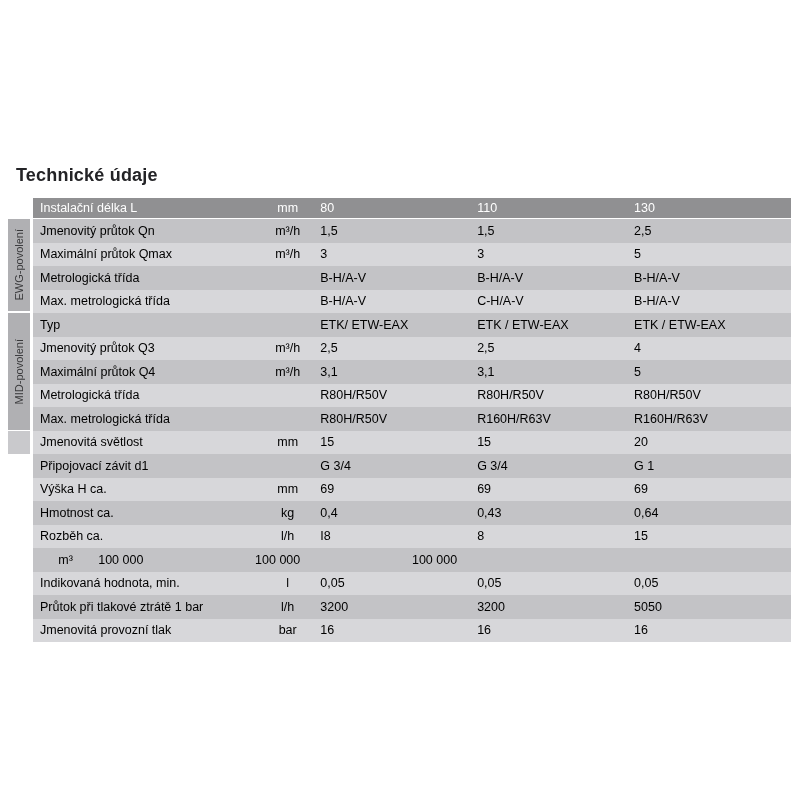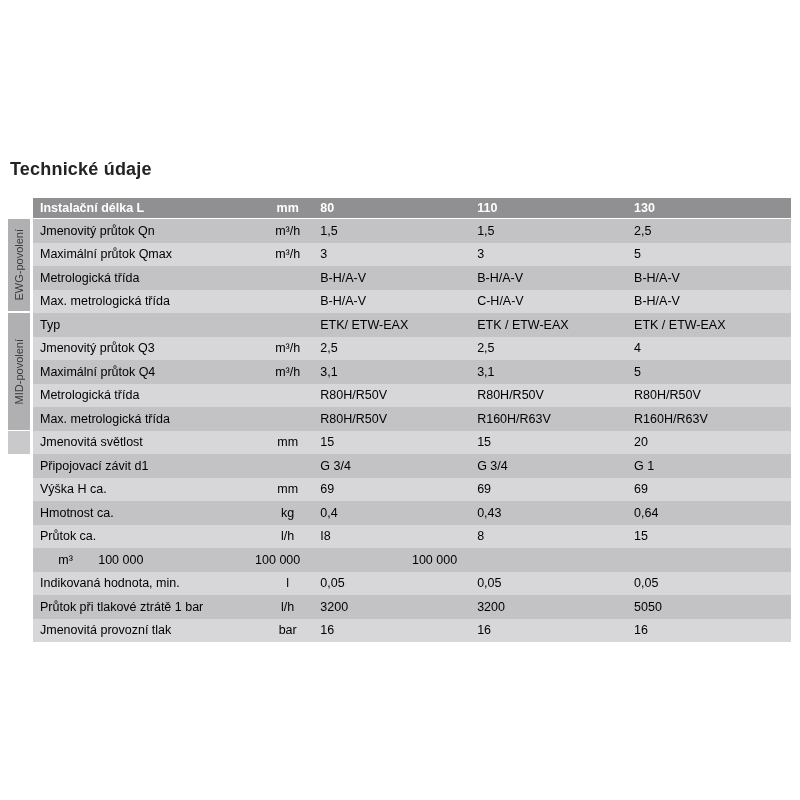--- a/index.html
+++ b/index.html
@@ -1,30 +1,30 @@
 <!DOCTYPE html>
 <html><head>
 <meta charset="utf-8">
 <style>
   html,body{margin:0;padding:0;background:#ffffff;}
   .page{
     position:relative;width:800px;height:800px;background:#ffffff;overflow:hidden;
     font-family:"Liberation Sans", sans-serif;
   }
   .page-title{
-    position:absolute;left:8px;top:157px;margin:2px;
+    position:absolute;left:8px;top:157px;margin:8px;
     font-size:18px;font-weight:bold;color:#232326;letter-spacing:0.2px;
   }
   .datatable{
     position:absolute;left:8px;top:198px;width:783px;
   }
   .header-row{
     margin-left:25px;height:21px;background:#909092;
     border-bottom:1px solid #ffffff;box-sizing:border-box;
-    display:flex;align-items:center;color:#ffffff;font-weight:bold;font-size:12.5px;
+    display:flex;align-items:center;color:#ffffff;font-weight:normal;font-size:12.5px;
   }
   .tbody{display:flex;}
   .side-col{width:22px;margin-right:3px;display:flex;flex-direction:column;}
   .side-block{
     background:#b0b0b3;box-sizing:border-box;
     display:flex;align-items:center;justify-content:center;
   }
   .side-ewg{height:94px;border-bottom:2px solid #ffffff;}
   .side-mid{height:117.5px;border-bottom:1px solid #ffffff;}
   .side-empty{height:23.5px;background:#c9c9cc;}
@@ -156,21 +156,21 @@
     <div class="c-val">69</div>
   </div>
           <div class="row shade-a">
     <div class="c-label">Hmotnost ca.</div>
     <div class="c-unit">kg</div>
     <div class="c-val">0,4</div>
     <div class="c-val">0,43</div>
     <div class="c-val">0,64</div>
   </div>
           <div class="row shade-b">
-    <div class="c-label">Průtok ca.</div>
+    <div class="c-label">Rozběh ca.</div>
     <div class="c-unit">l/h</div>
     <div class="c-val">I8</div>
     <div class="c-val">8</div>
     <div class="c-val">15</div>
   </div>
           <div class="row shade-a">
     <div class="c-unit">m³</div>
     <div class="c-val">100 000</div>
     <div class="c-val">100 000</div>
     <div class="c-val">100 000</div>

